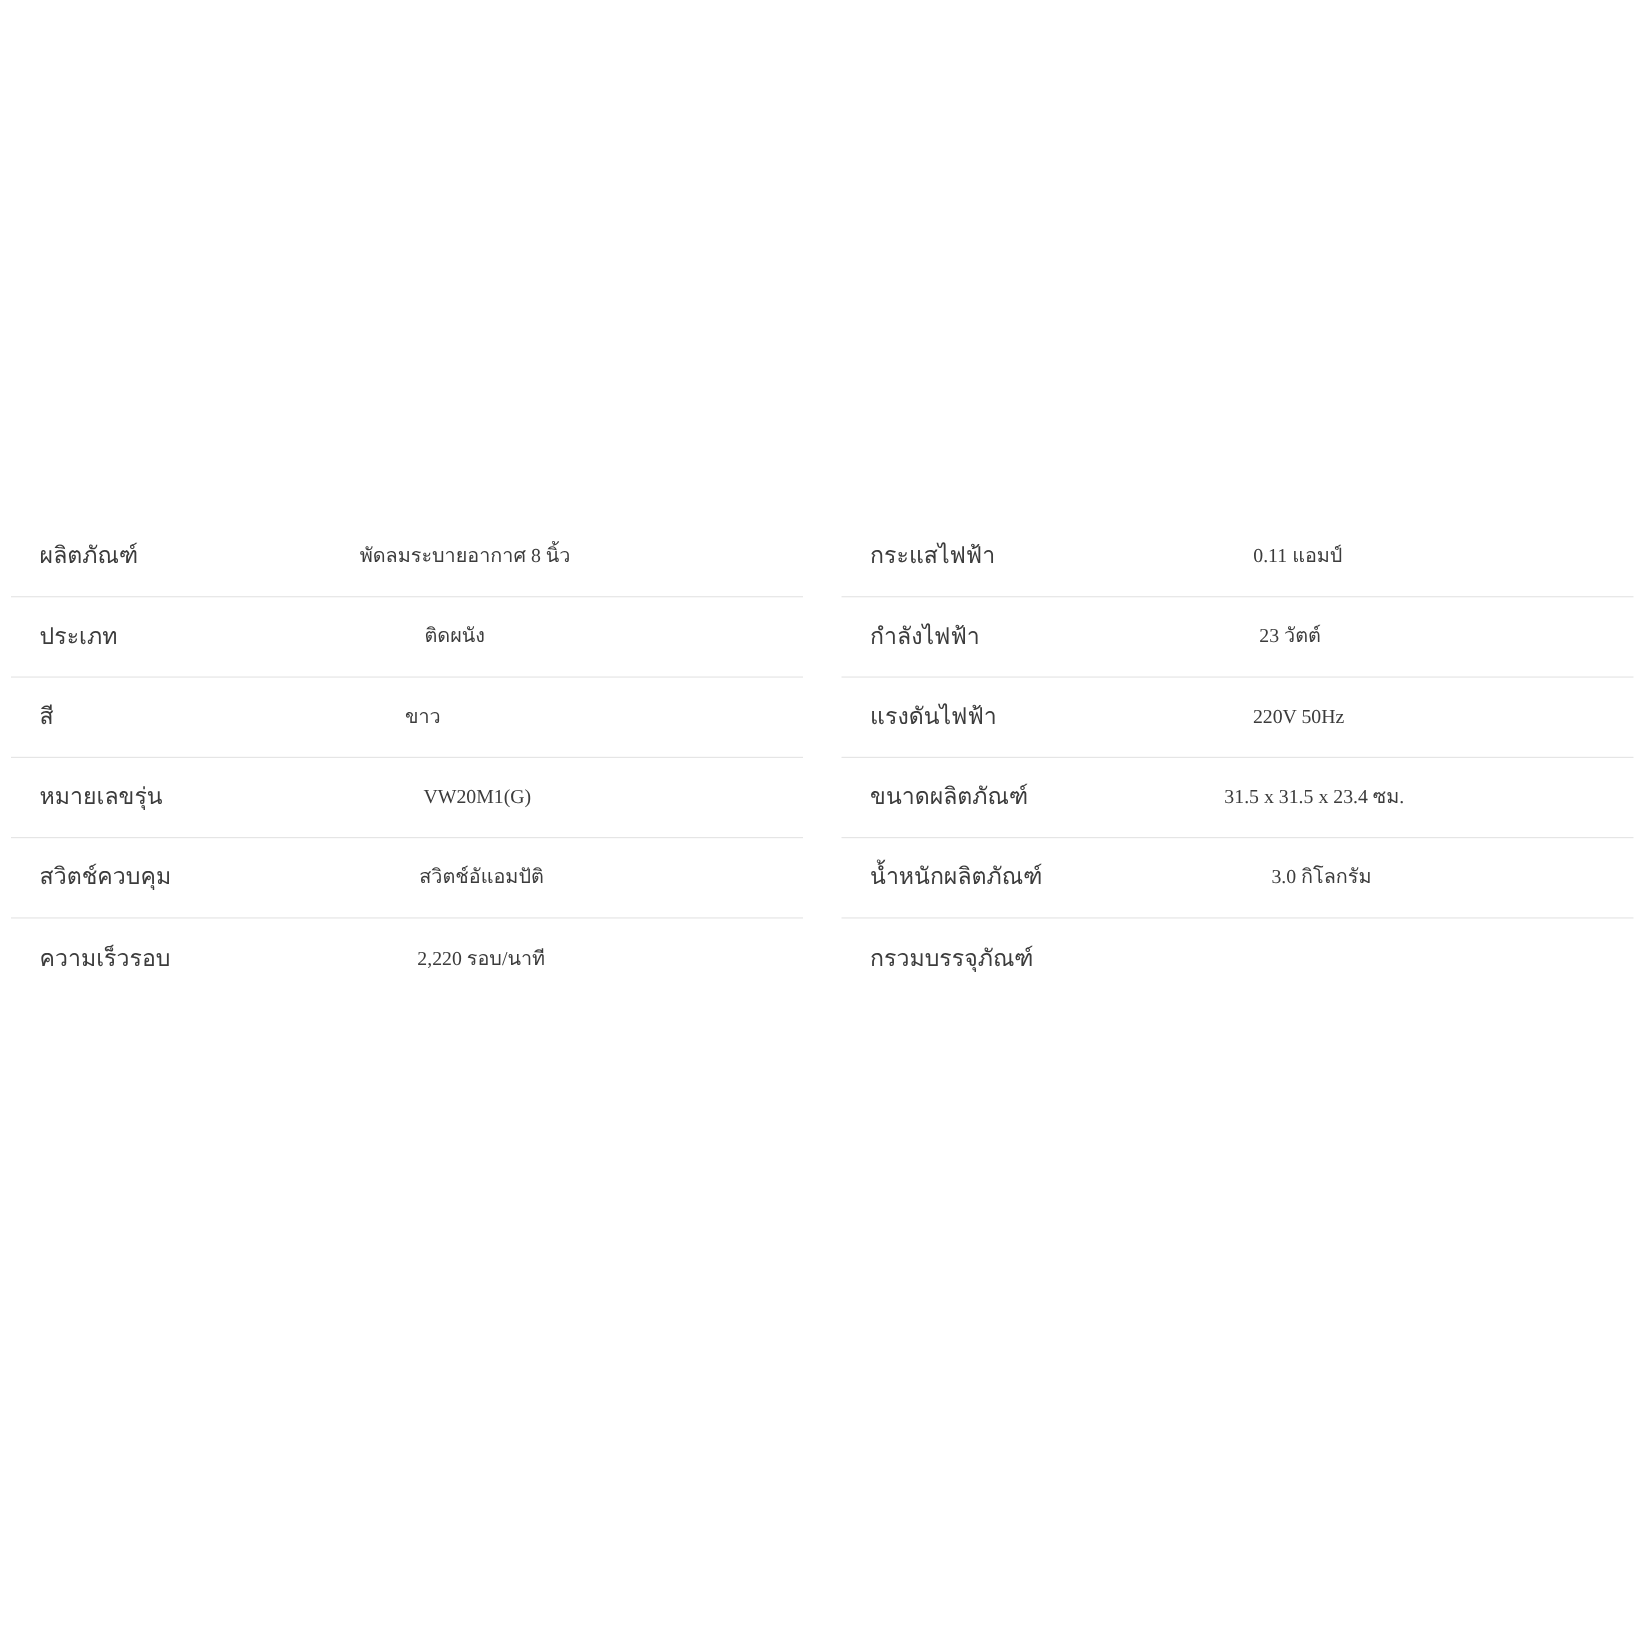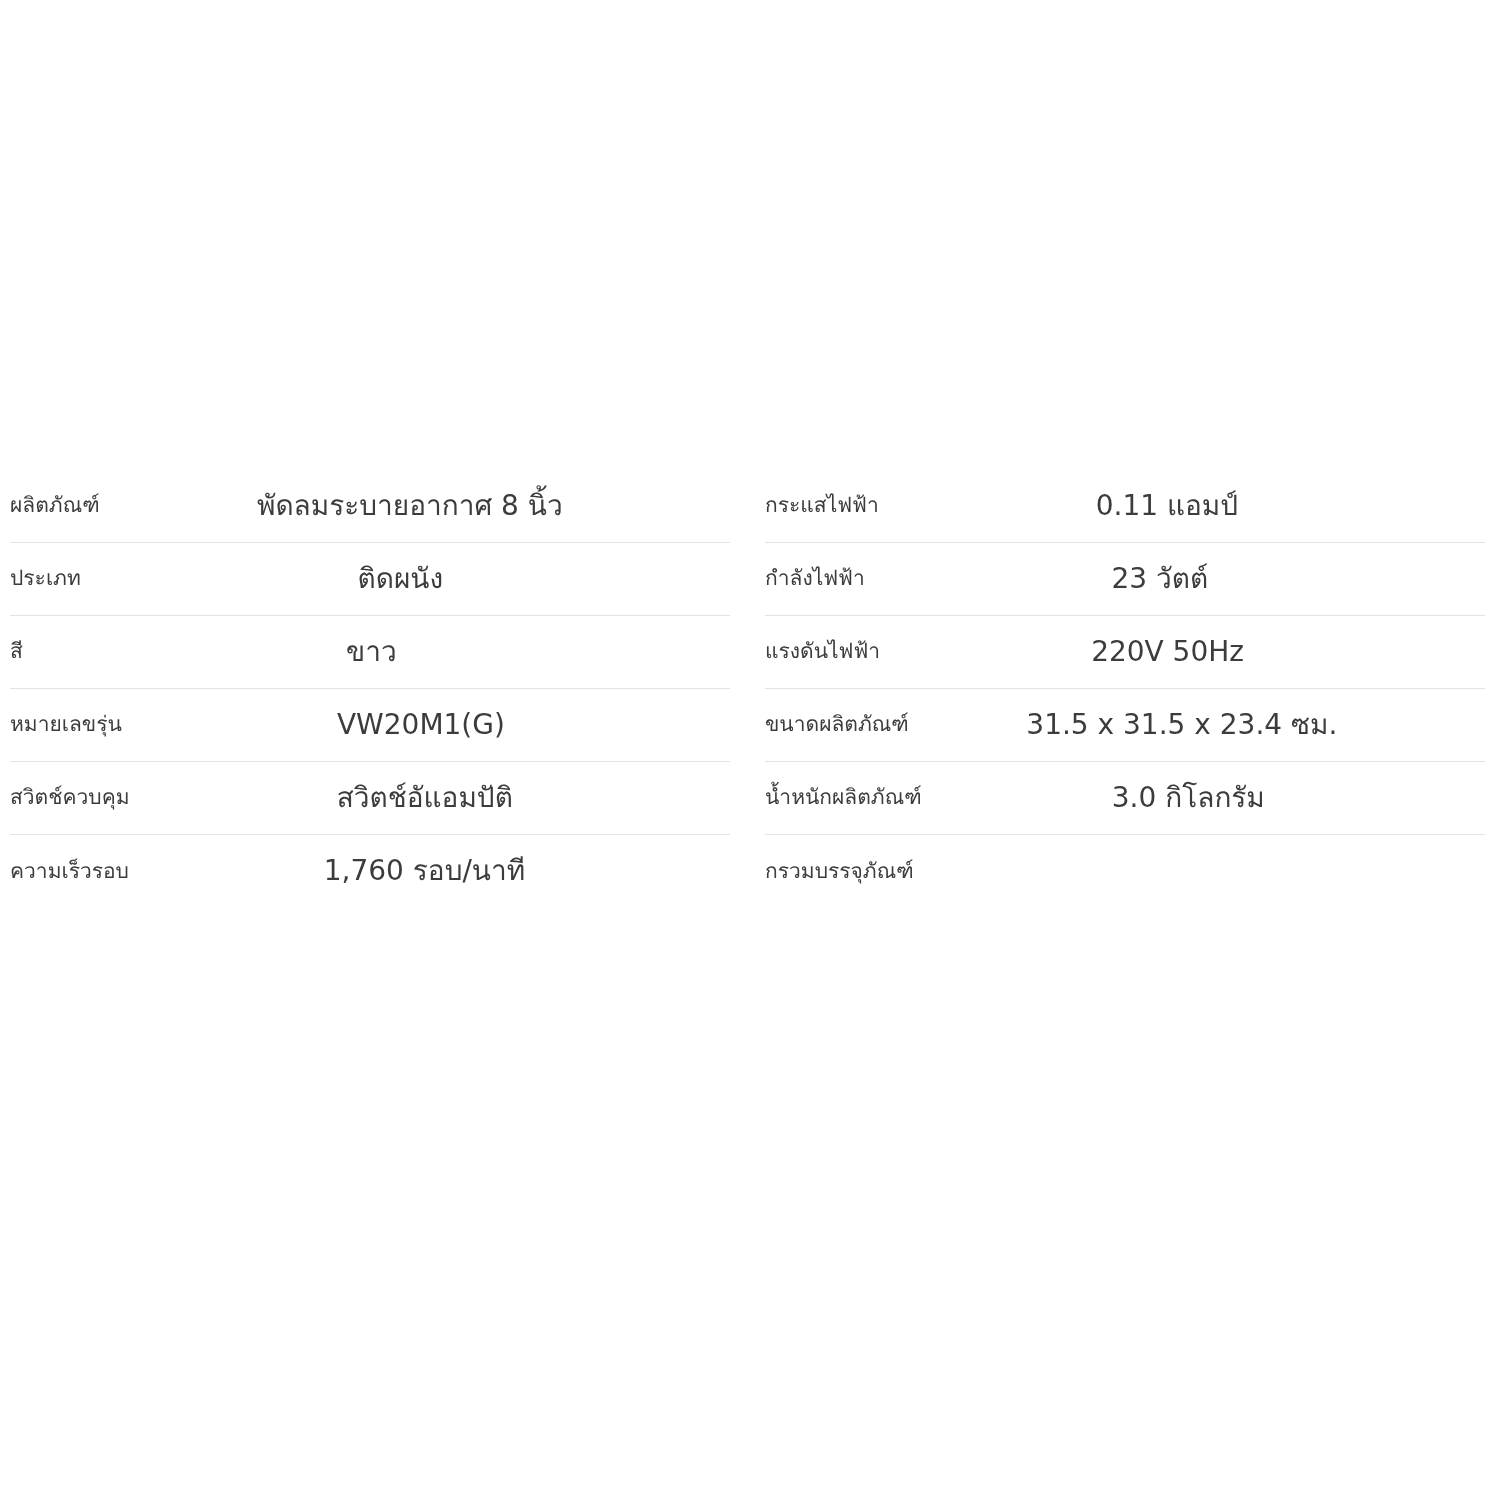--- a/index.html
+++ b/index.html
@@ -63,31 +63,33 @@
   .spec-column.right .spec-row:last-child {
     border-bottom: none;
   }
 
   .spec-label {
     font-size: 21px;
     color: #3c3c3c;
     line-height: 1.3;
     white-space: nowrap;
     flex: 0 0 auto;
+    margin-left: 26px;
   }
 
   .spec-value {
-    font-size: 28px;
+    font-size: 18px;
     color: #3c3c3c;
     line-height: 1.3;
     white-space: nowrap;
     text-align: center;
     flex: 1 1 auto;
     padding-left: 30px;
     padding-right: 30px;
+    font-family: Liberation Serif, serif;
   }
 
   .spec-column.right .spec-value {
     padding-left: 40px;
     padding-right: 60px;
   }
 </style>
 </head>
 <body>
 
@@ -118,21 +120,21 @@
         <span class="spec-value">VW20M1(G)</span>
       </div>
 
       <div class="spec-row">
         <span class="spec-label">สวิตช์ควบคุม</span>
         <span class="spec-value">สวิตช์อัแอมปัติ</span>
       </div>
 
       <div class="spec-row">
         <span class="spec-label">ความเร็วรอบ</span>
-        <span class="spec-value">1,760 รอบ/นาที</span>
+        <span class="spec-value">2,220 รอบ/นาที</span>
       </div>
 
 
     </div>
 
     <div class="spec-column right">
 
       <div class="spec-row">
         <span class="spec-label">กระแสไฟฟ้า</span>
         <span class="spec-value">0.11 แอมป์</span>

